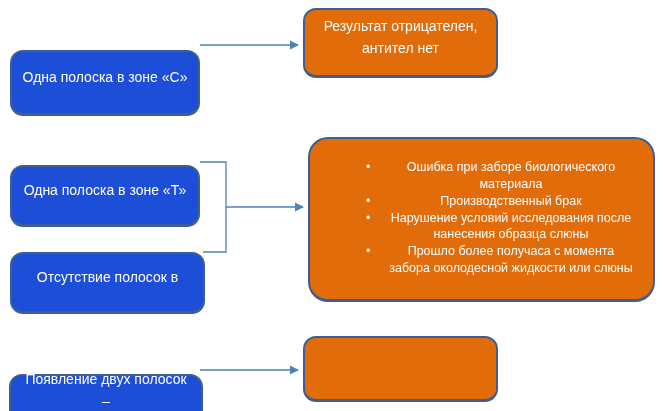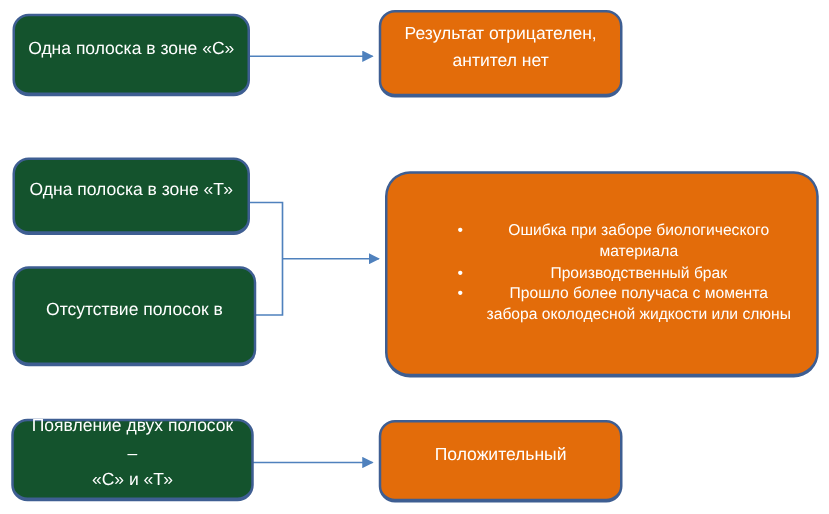--- a/index.html
+++ b/index.html
@@ -26,27 +26,27 @@
     justify-content: center;
     text-align: center;
     color: #ffffff;
     border: 2px solid #3E5E92;
     border-bottom-width: 3px;
     border-radius: 13px;
     font-size: 14px;
     line-height: 1.55;
     padding: 0 10px 10px 10px;
   }
-  .blue   { background: #14532d; }
+  .blue   { background: #1d4ed8; margin-top: 39px; }
   .orange { background: #E36C0A; }
 
   .b-one-strip-c { left: 10px;  top: 11px;  width: 190px; height: 66px; }
   .o-negative    { left: 303px; top: 8px;   width: 195px; height: 70px; }
   .b-one-strip-t { left: 10px;  top: 126px; width: 190px; height: 62px; }
-  .b-no-strips   { left: 10px;  top: 213px; width: 195px; height: 80px; }
+  .b-no-strips   { left: 10px;  top: 213px; width: 195px; height: 62px; }
   .b-two-strips  { left: 9px;   top: 335px; width: 194px; height: 66px; }
   .o-positive    { left: 303px; top: 336px; width: 195px; height: 66px; }
 
   .o-reasons {
     left: 308px; top: 137px; width: 347px; height: 165px;
     border-radius: 20px;
     align-items: stretch;
     text-align: center;
     padding: 10px 14px 12px 14px;
   }
@@ -103,26 +103,26 @@
   </div>
 
   <div class="node blue b-no-strips">
     <span class="line">Отсутствие полосок в</span>
   </div>
 
   <div class="node orange o-reasons">
     <ul>
       <li>Ошибка при заборе биологического материала</li>
       <li>Производственный брак</li>
+      <li>Нарушение условий исследования  после нанесения образца слюны</li>
       <li>Прошло более получаса с момента забора околодесной жидкости или слюны</li>
     </ul>
   </div>
 
   <div class="node blue b-two-strips">
     <span class="line">Появление двух полосок –</span>
     <span class="line">«С» и «Т»</span>
   </div>
 
   <div class="node orange o-positive">
-    <span class="line">Положительный</span>
   </div>
 
 </div>
 
 </body></html>

